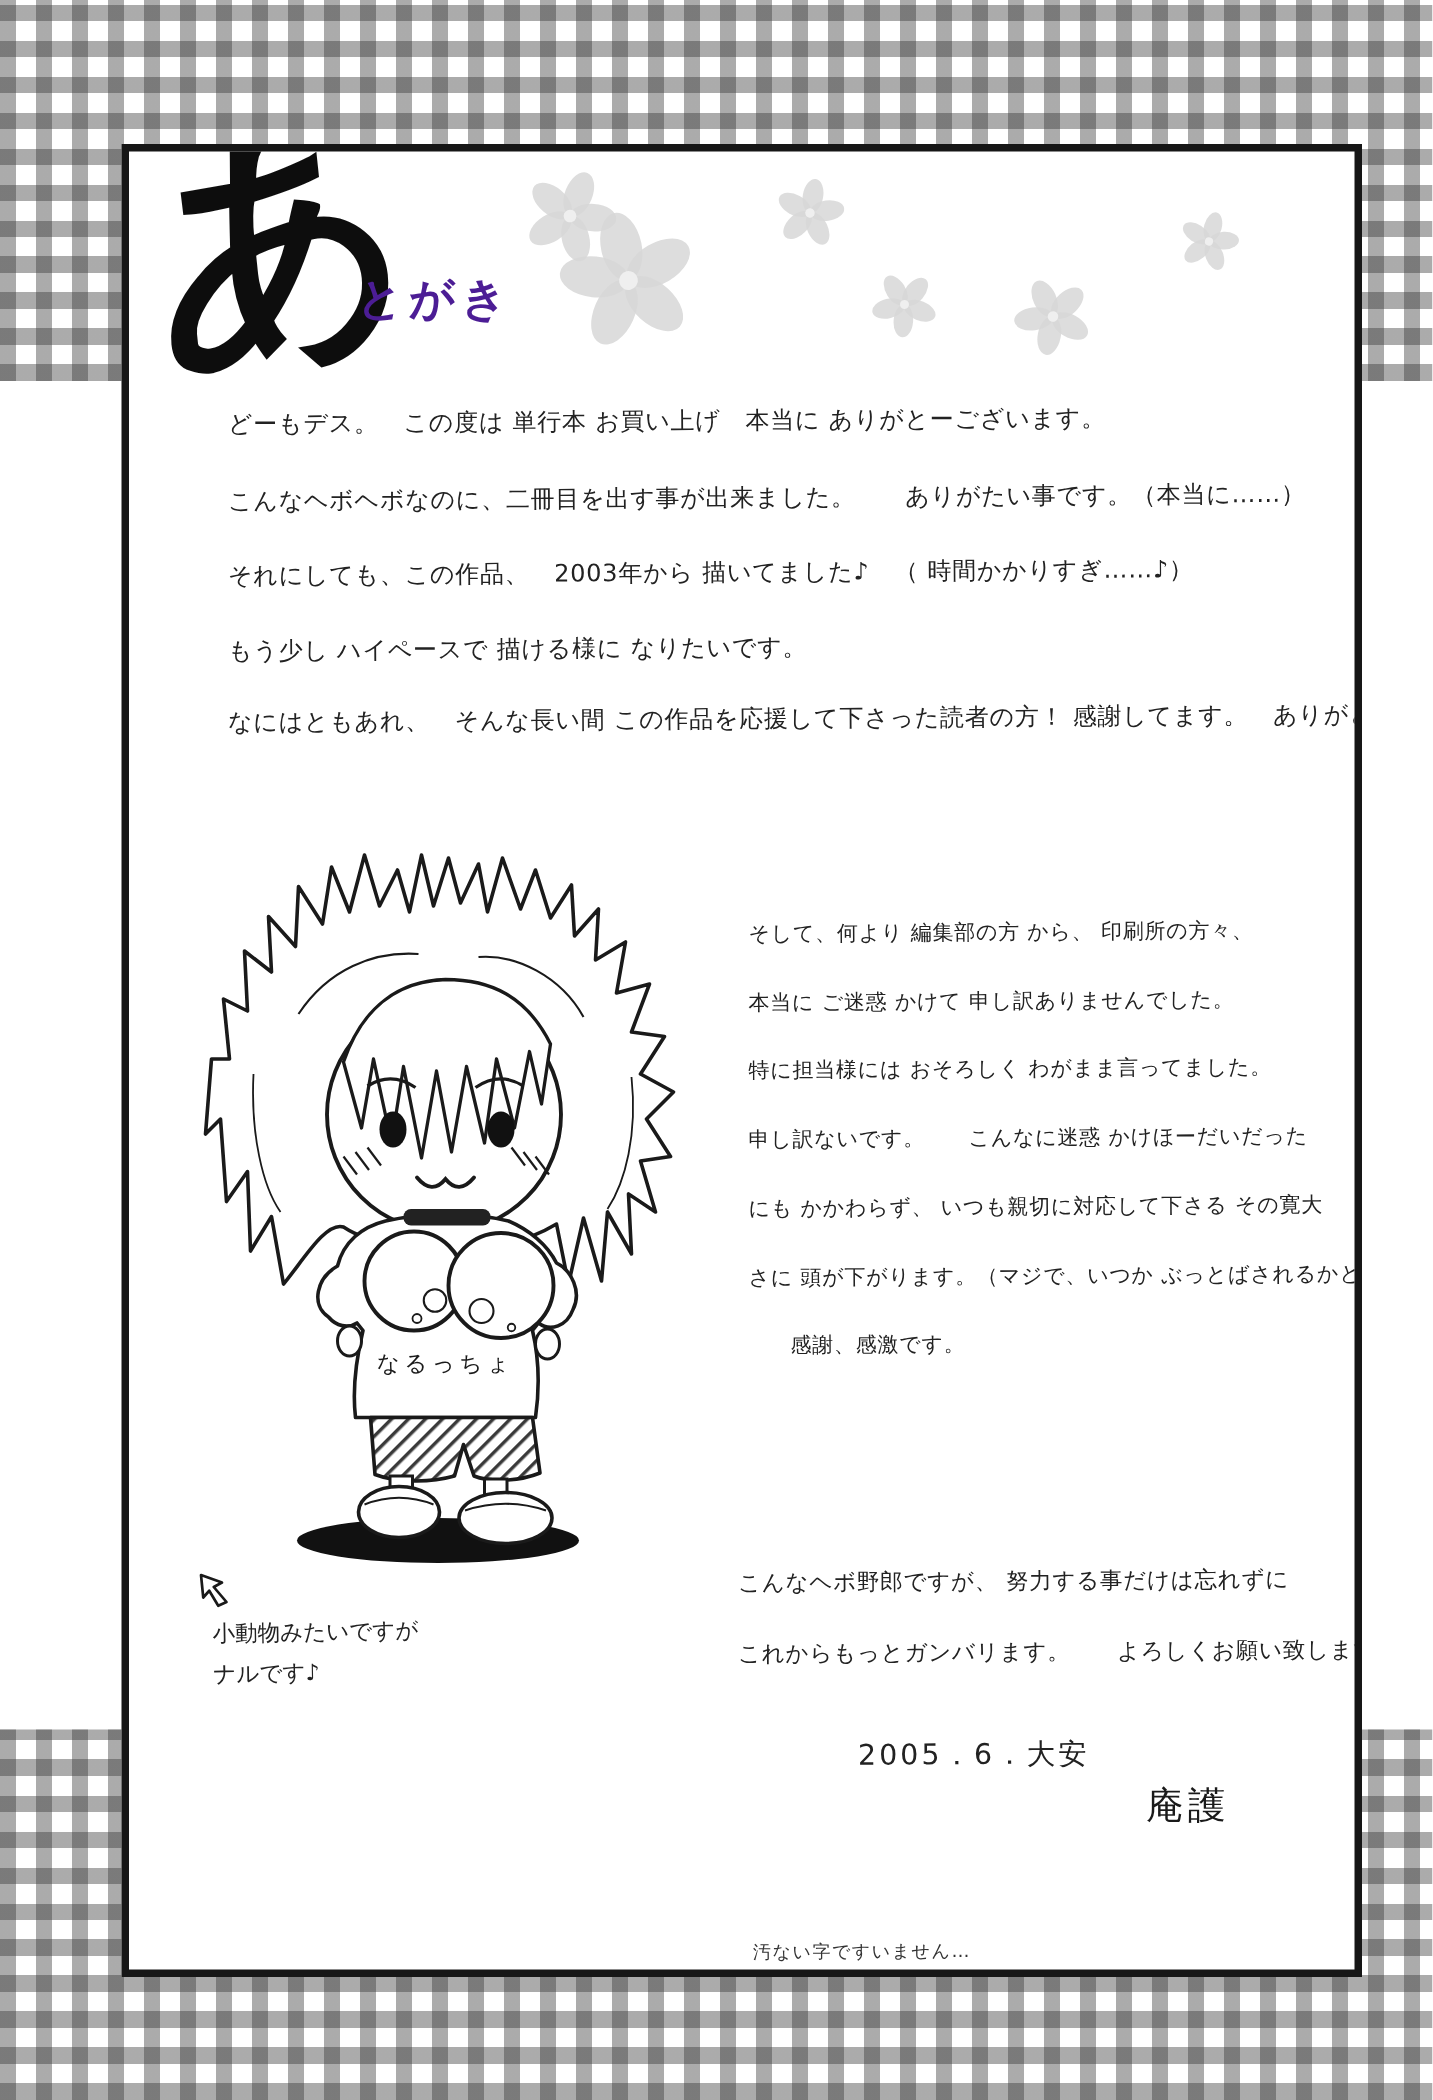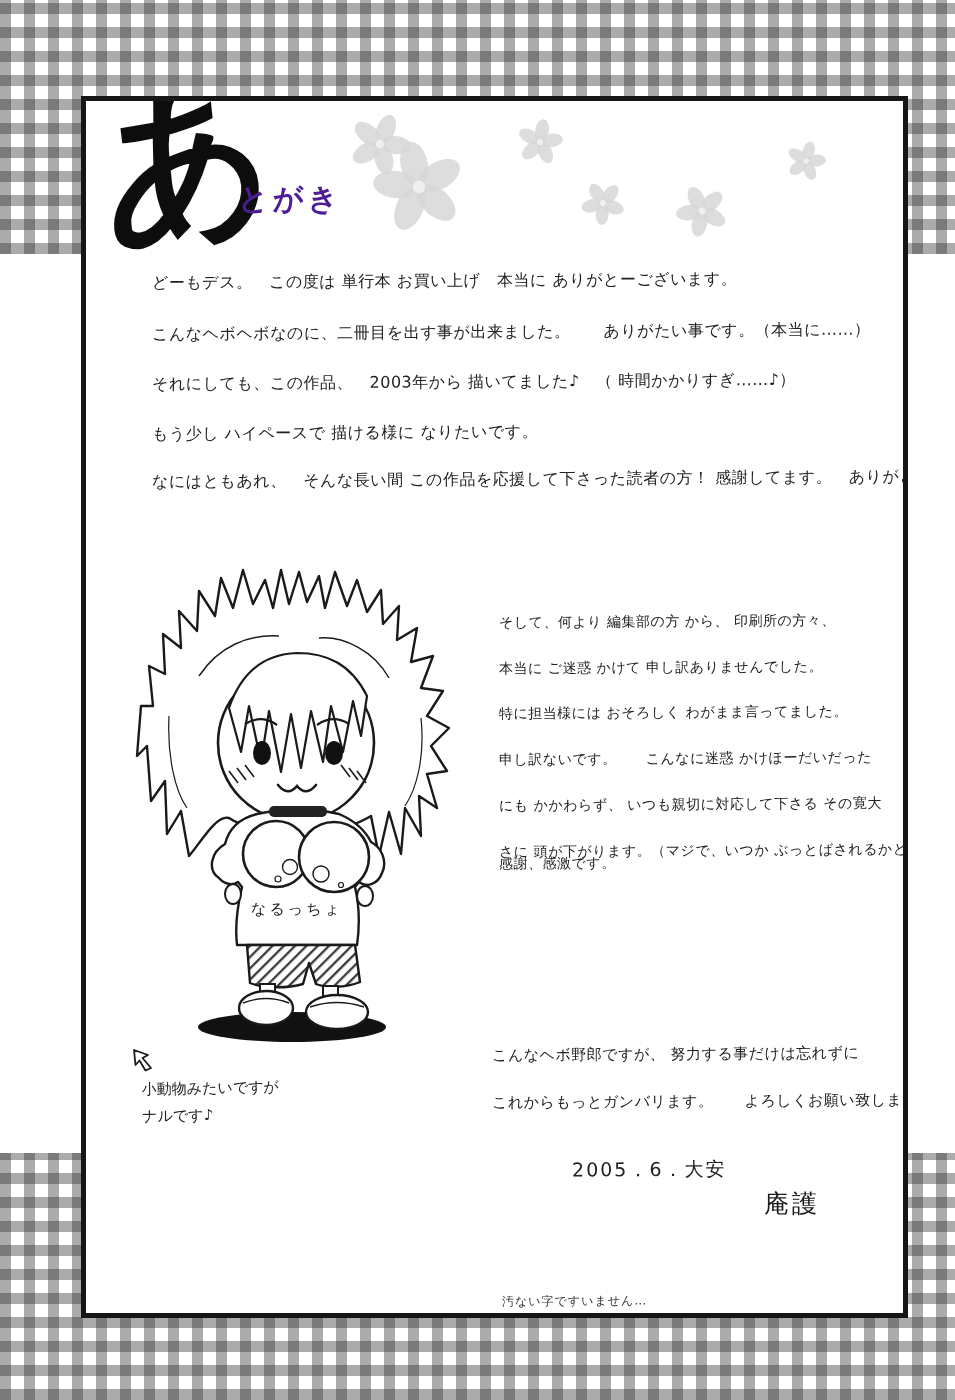--- a/index.html
+++ b/index.html
@@ -42,21 +42,21 @@
   .g2{position:absolute;top:271px;}
   .g3{position:absolute;top:322px;}
   .g4{position:absolute;top:368px;}
   .thanks{left:413px;font-size:14px;}
   .t0{position:absolute;top:512px;}
   .t1{position:absolute;top:558px;}
   .t2{position:absolute;top:603px;}
   .t3{position:absolute;top:649px;}
   .t4{position:absolute;top:695px;}
   .t5{position:absolute;top:741px;}
-  .t6{position:absolute;top:754px;}
+  .t6{position:absolute;top:787px;margin-left:28px;}
   .closing{left:406px;font-size:15px;}
   .c0{position:absolute;top:944px;}
   .c1{position:absolute;top:991px;}
   .date-line{position:absolute;left:486px;top:1056px;font-size:19px;letter-spacing:2px;}
   .signature{position:absolute;left:678px;top:1086px;font-size:25px;font-weight:normal;letter-spacing:3px;}
   .apology{position:absolute;left:416px;top:1192px;font-size:12px;letter-spacing:1px;color:#333;}
   .side-note{position:absolute;left:56px;top:974px;font-size:15px;line-height:1.8;color:#222;transform:rotate(-1deg);}
   .arrow-wrap{position:absolute;left:44px;top:946px;}
   .chibi{position:absolute;left:43px;top:455px;}
 </style>

